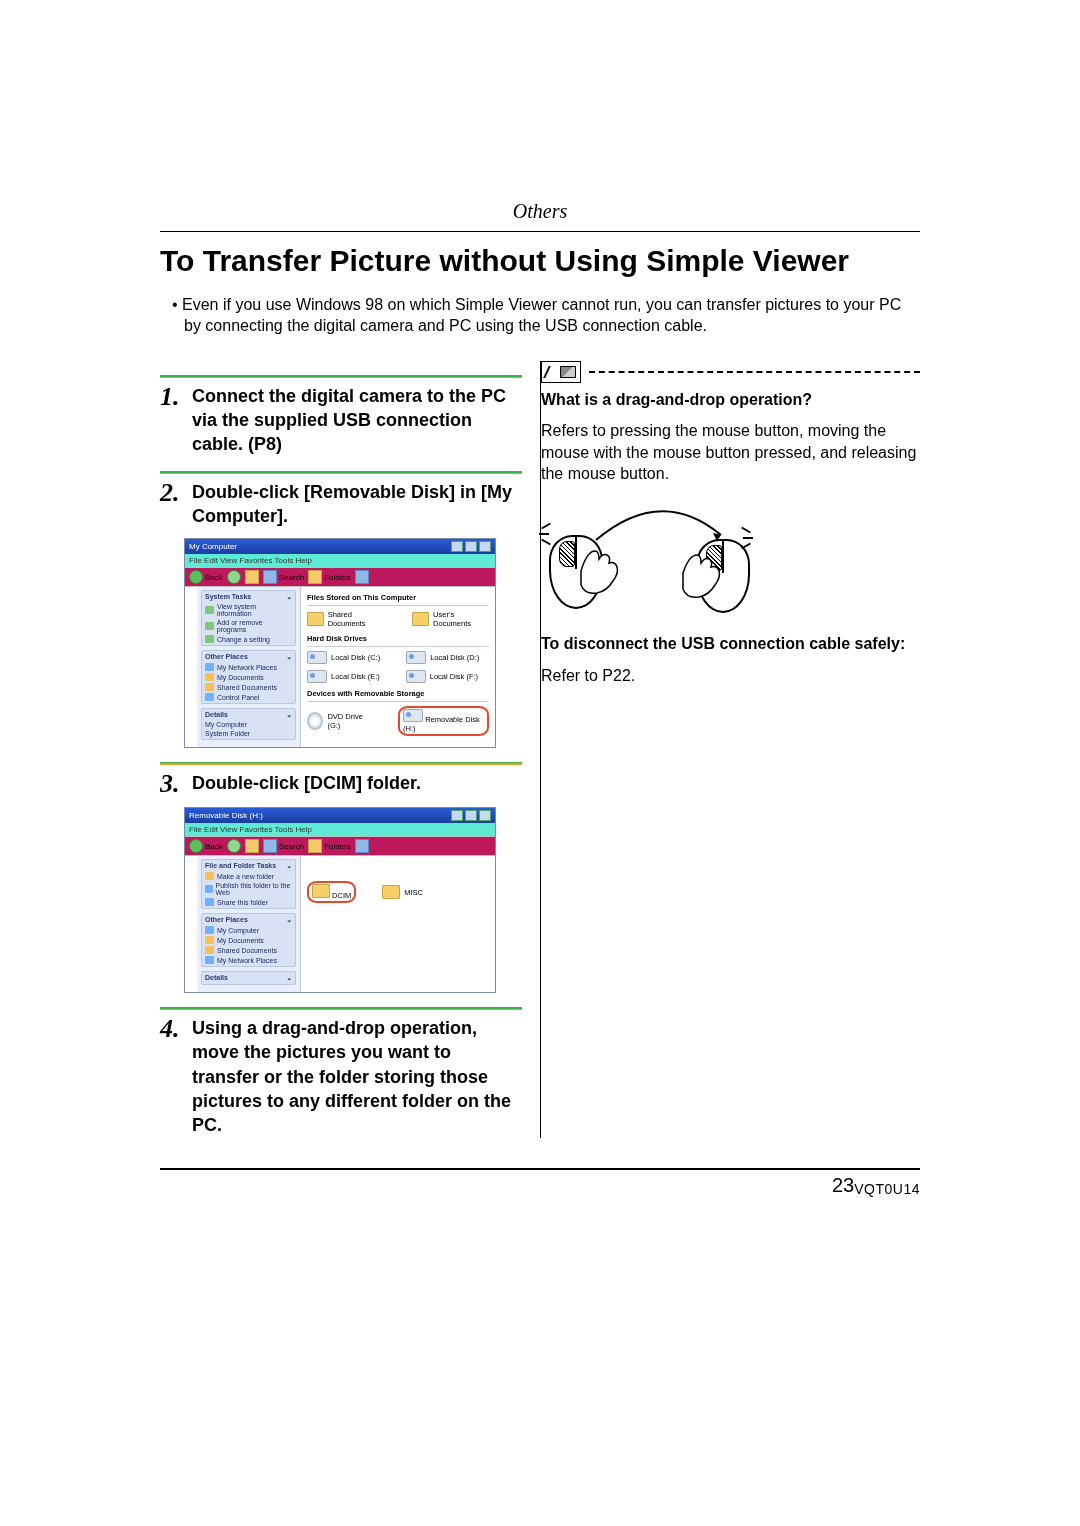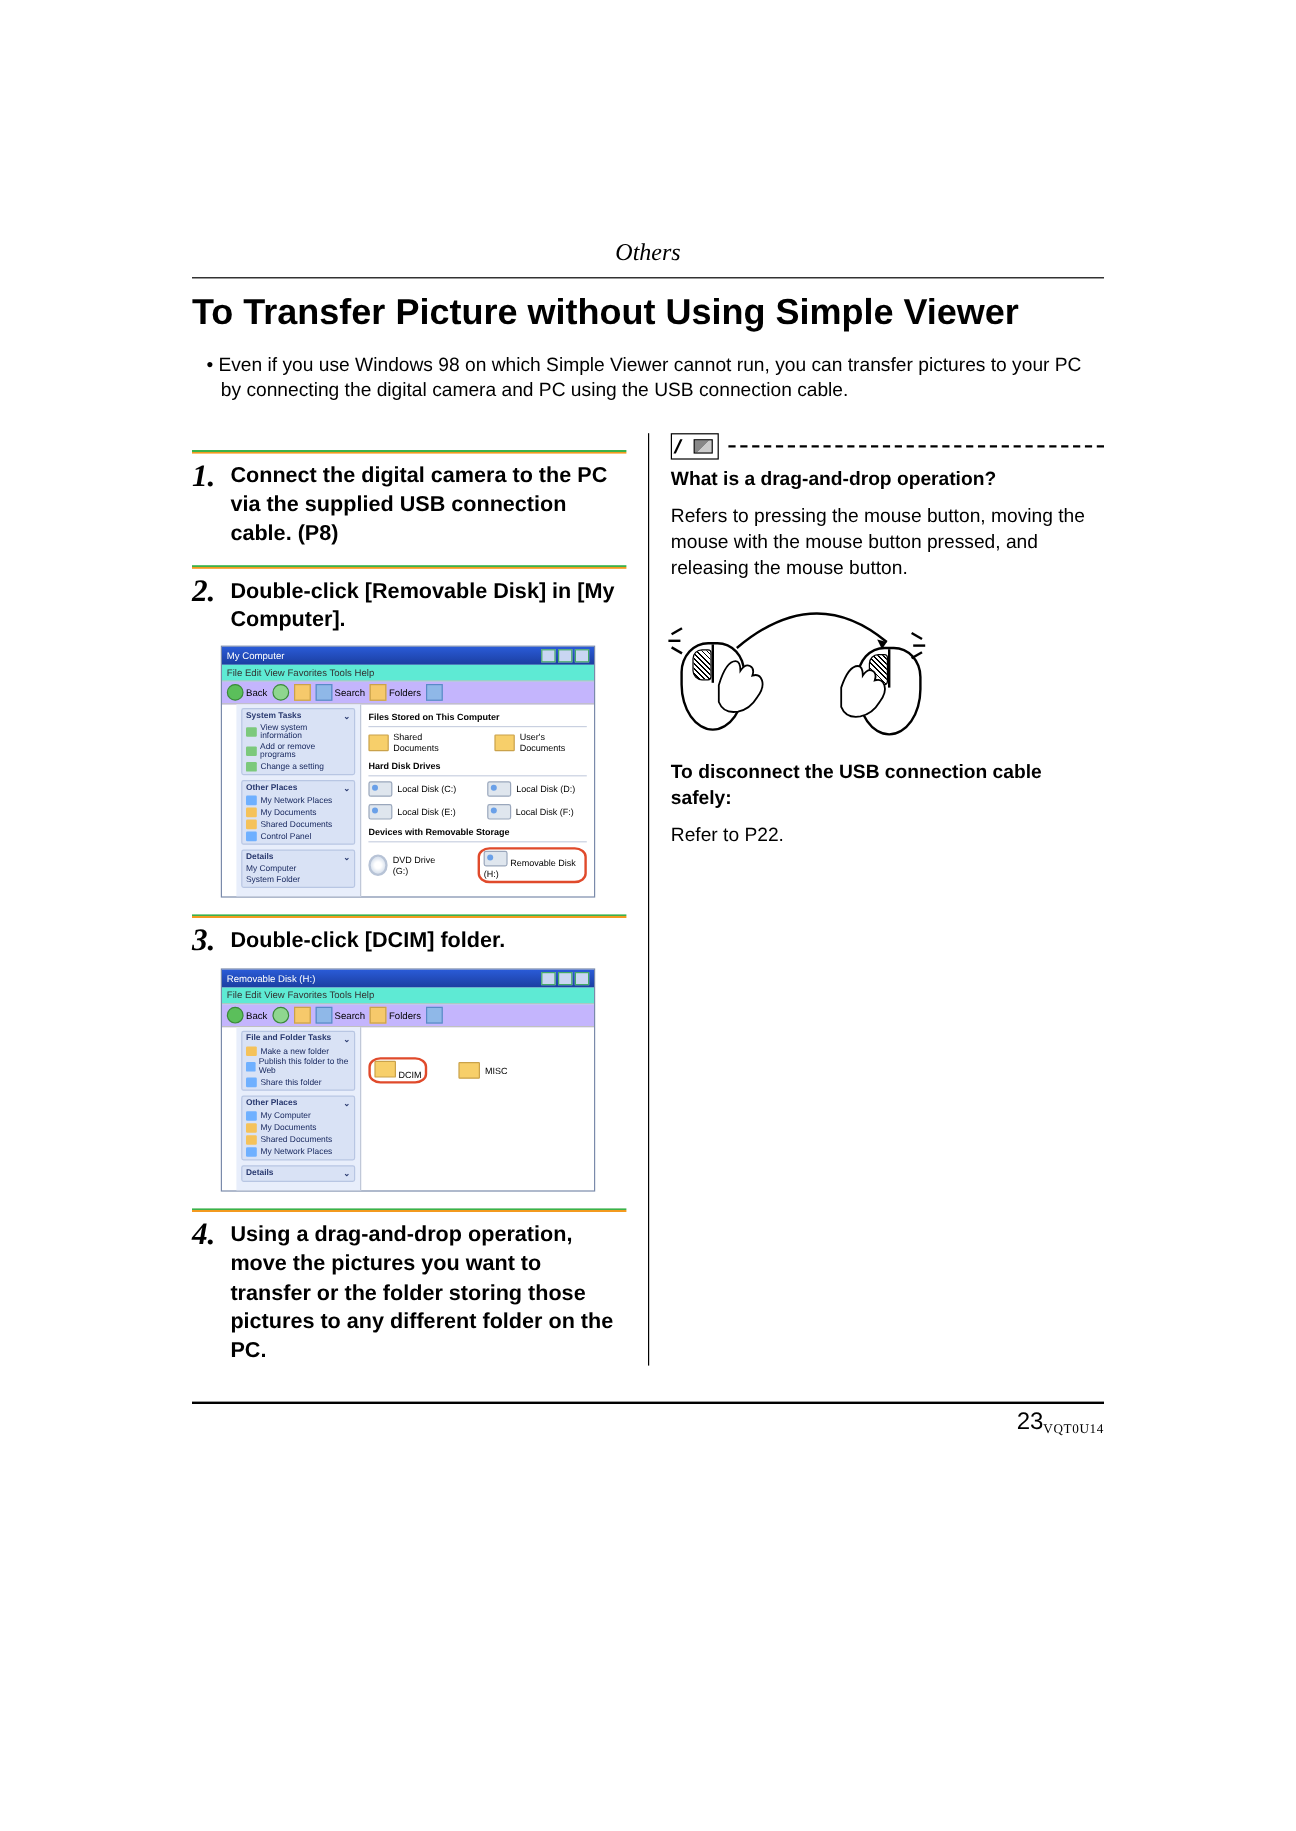--- a/index.html
+++ b/index.html
@@ -42,21 +42,20 @@
     display: flex;
     gap: 0;
   }
   .col-left {
     width: 50%;
     padding-right: 18px;
     box-sizing: border-box;
   }
   .col-right {
     width: 50%;
-    padding-left: 18px;
     box-sizing: border-box;
     border-left: 1px solid #000;
   }
   .step-divider {
     height: 3px;
     width: 100%;
     background: linear-gradient(to bottom, #3bb24a 0 50%, #f39a1f 50% 100%);
     margin: 14px 0 6px 0;
   }
   .step {
@@ -97,21 +96,21 @@
   }
   .win-titleicons { display:flex; gap:2px; }
   .win-titleicons span { width:10px; height:9px; background:#c9d6f2; border:1px solid #4a6; display:inline-block; }
   .win-menubar {
     background: #5eead4;
     padding: 2px 4px;
     color: #333;
     border-bottom: 1px solid #c0c0c0;
   }
   .win-toolbar {
-    background: #c4b5fd;
+    background: #be185d;
     padding: 2px 4px;
     display: flex;
     align-items: center;
     gap: 4px;
     border-bottom: 1px solid #c0c0c0;
   }
   .tb-btn { display:inline-flex; align-items:center; gap:2px; }
   .tb-circle { width:12px; height:12px; border-radius:50%; background:#5bbf5b; display:inline-block; border:1px solid #3a8a3a; }
   .tb-circle.g2 { background:#8fd68f; }
   .tb-ico { width:12px; height:12px; background:#f6c96b; border:1px solid #caa24a; display:inline-block; }
@@ -198,21 +197,21 @@
   .press-lines { position:absolute; width:22px; height:22px; }
   .press-lines span { position:absolute; width:10px; height:2px; background:#000; }
   .hand { position:absolute; width:60px; height:60px; }
   .hand svg { width:100%; height:100%; }
   .arc { position:absolute; left:50px; top:0; width:140px; height:50px; }
   .arc svg { width:100%; height:100%; }
   
   .footer-rule { border-top:2px solid #000; margin-top:30px; }
   .footer { display:flex; justify-content:flex-end; align-items:baseline; gap:0; align-items:flex-end; margin-top:4px; }
   .page-num { font-size:20px; }
-  .doc-code { font-size:11px; letter-spacing:0.5px;font-family:Liberation Serif, serif; }
+  .doc-code { font-size:14px; letter-spacing:0.5px; }
 </style>
 </head>
 <body>
 
 <div class="page">
 
   <div class="section-label">Others</div>
   <div class="rule-top"></div>
 
   <h1 class="title">To Transfer Picture without Using Simple Viewer</h1>

